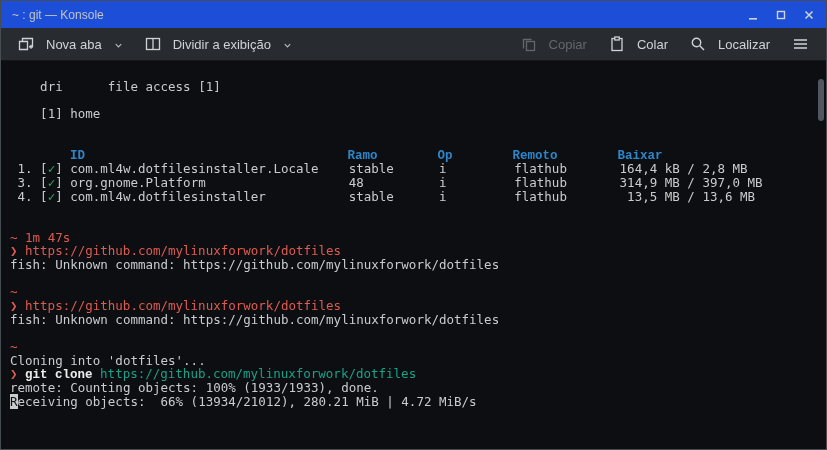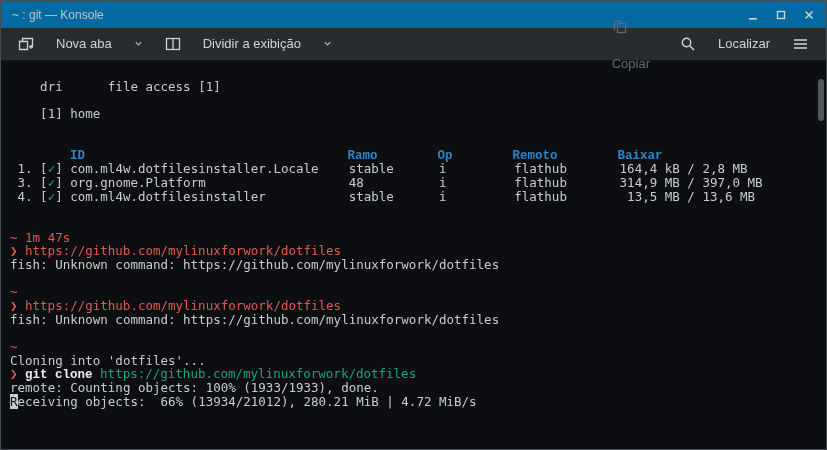--- a/index.html
+++ b/index.html
@@ -1,33 +1,33 @@
 <!DOCTYPE html>
 <html style="--terminal-bg: #0c0e11; --terminal-fg: #c9cccd; --blue: #2d86c9; --green: #2fab63; --red: #df5b50; --teal: #18a289; --bright: #eceeee;"><head>
 <meta charset="utf-8">
 <style>
   * { margin:0; padding:0; box-sizing:border-box; }
   html,body { width:827px; height:450px; background:#101214; font-family:"Liberation Sans",sans-serif; overflow:hidden; }
   .window { width:827px; height:450px; border:1px solid #454d53; display:flex; flex-direction:column; background:var(--terminal-bg,#0c0e11); }
 
   
-  .titlebar { height:27px; background:#0369a1; display:flex; align-items:center; padding:0 8px 0 11px; flex:none; }
+  .titlebar { height:27px; background:#1d4ed8; display:flex; align-items:center; padding:0 8px 0 11px; flex:none; }
   .window-title { flex:1; color:#c1c5c7; font-size:12px; }
   .win-controls { display:flex; gap:10px; align-items:center; }
   .win-btn { width:18px; height:16px; display:flex; align-items:center; justify-content:center; color:#cfd3d5; cursor:default; }
   .win-btn svg { display:block; }
 
   
   .toolbar { height:33px; background:#282c30; border-bottom:1px solid #141619; display:flex; align-items:center; padding:0 10px; flex:none; }
-  .tbtn { display:flex; align-items:flex-start; gap:22px; color:#d0d3d5; font-size:13px; padding:5px 7px; border-radius:3px; white-space:nowrap; }
+  .tbtn { display:flex; align-items:center; gap:12px; color:#d0d3d5; font-size:13px; padding:5px 7px; border-radius:3px; white-space:nowrap; }
   .tbtn svg { display:block; flex:none; }
   .tbtn.disabled { color:#62686d; }
   .chev { margin-top:3px; opacity:.85; }
   .gap { width:8px; flex:none; }
-  .push-right { margin-left:auto;flex-direction:column; }
+  .push-right { margin-left:auto; }
 
   
   .terminal { flex:1; position:relative; background:var(--terminal-bg,#0c0e11); overflow:hidden; cursor:text;margin-top:16px; }
   .term-lines { padding:3px 14px 0 9px; font-family:"DejaVu Sans Mono","DejaVu Sans",monospace; font-size:12.5px; line-height:13.7px; color:var(--terminal-fg,#c9cccd); }
   .tline { height:13.7px; white-space:pre; }
   .c-blue   { color:var(--blue,#2d86c9); }
   .c-green  { color:var(--green,#2fab63); }
   .c-red    { color:var(--red,#df5b50); }
   .c-teal   { color:var(--teal,#18a289); }
   .c-bright { color:var(--bright,#eceeee); }
@@ -90,20 +90,27 @@
     </div>
 
     <div class="tbtn disabled push-right">
       <svg width="16" height="16" viewBox="0 0 16 16" fill="none" stroke="currentColor" stroke-width="1.3">
         <rect x="5.5" y="5.5" width="8" height="9"></rect>
           <path d="M10.5 3.5 h-8 v9"></path>
       </svg>
       <span>Copiar</span>
     </div>
     <div class="gap"></div>
+    <div class="tbtn">
+      <svg width="16" height="16" viewBox="0 0 16 16" fill="none" stroke="currentColor" stroke-width="1.3">
+        <rect x="3" y="2.5" width="10" height="12"></rect>
+          <rect x="5.8" y="1" width="4.4" height="3" fill="#282c30" stroke="currentColor"></rect>
+      </svg>
+      <span>Colar</span>
+    </div>
     <div class="gap"></div>
     <div class="tbtn">
       <svg width="16" height="16" viewBox="0 0 16 16" fill="none" stroke="currentColor" stroke-width="1.4">
         <circle cx="6.5" cy="6.5" r="4.2"></circle>
           <path d="M9.8 9.8 L14 14"></path>
       </svg>
       <span>Localizar</span>
     </div>
     <div class="gap"></div>
     <div class="tbtn">

